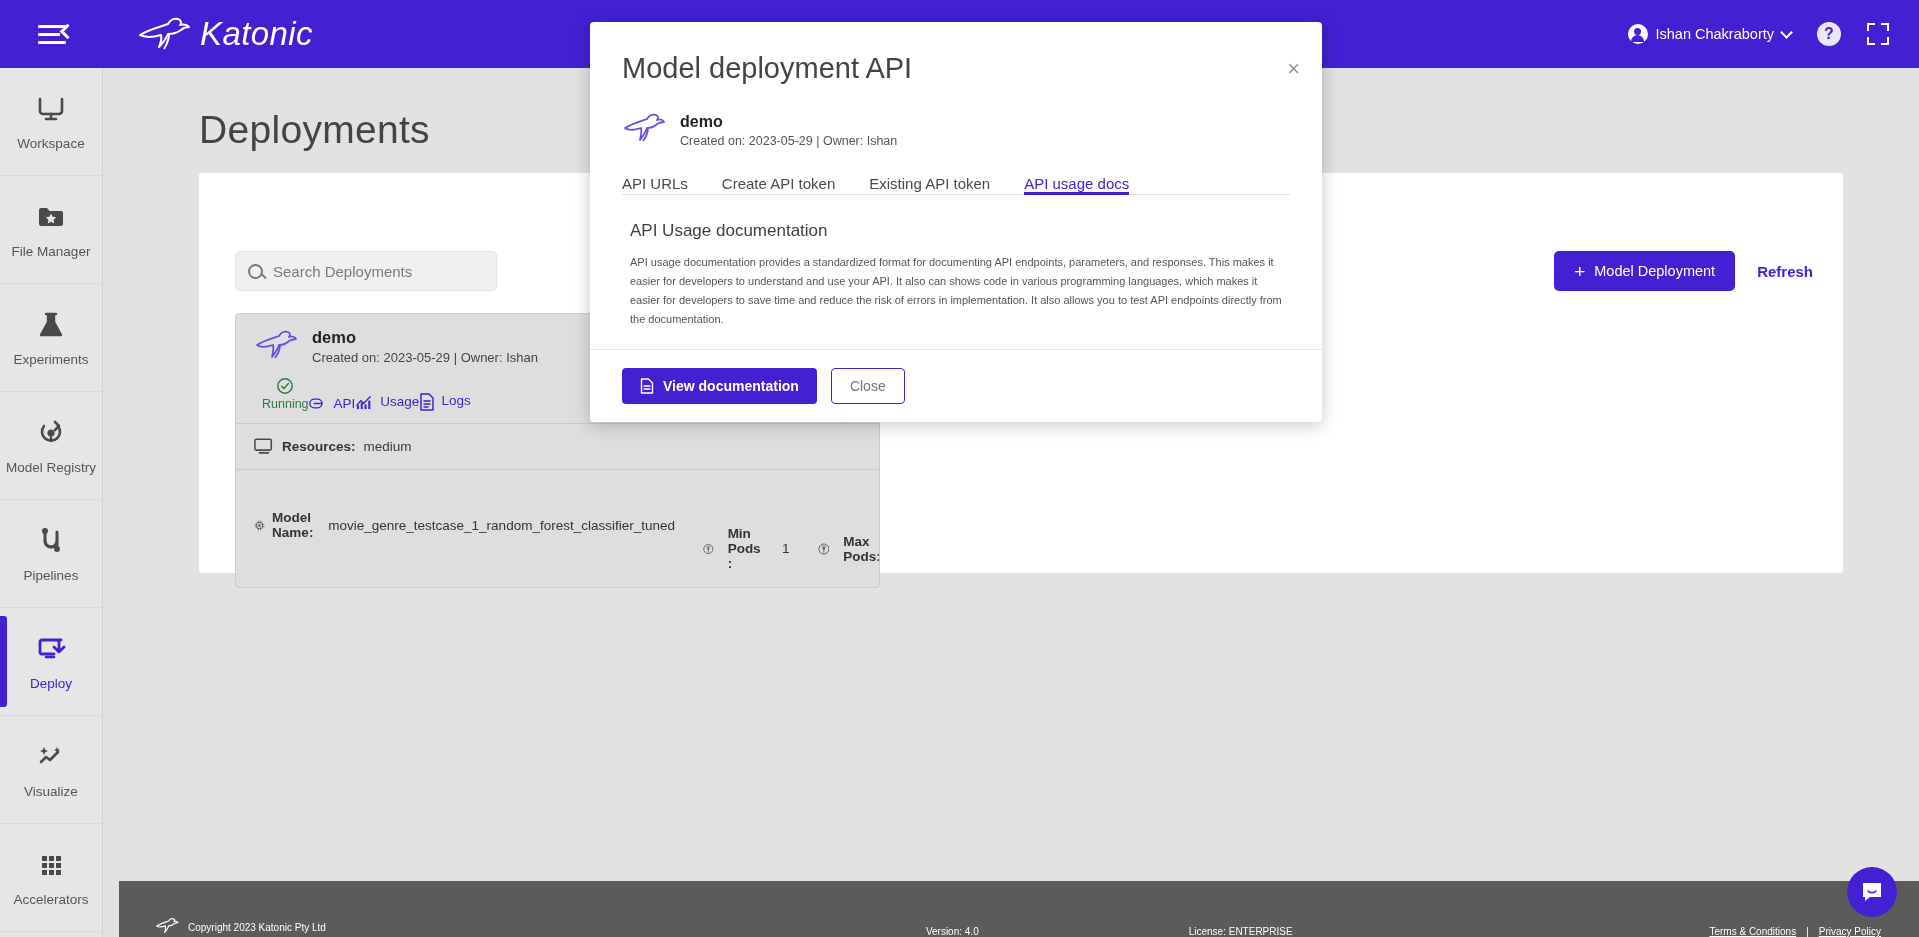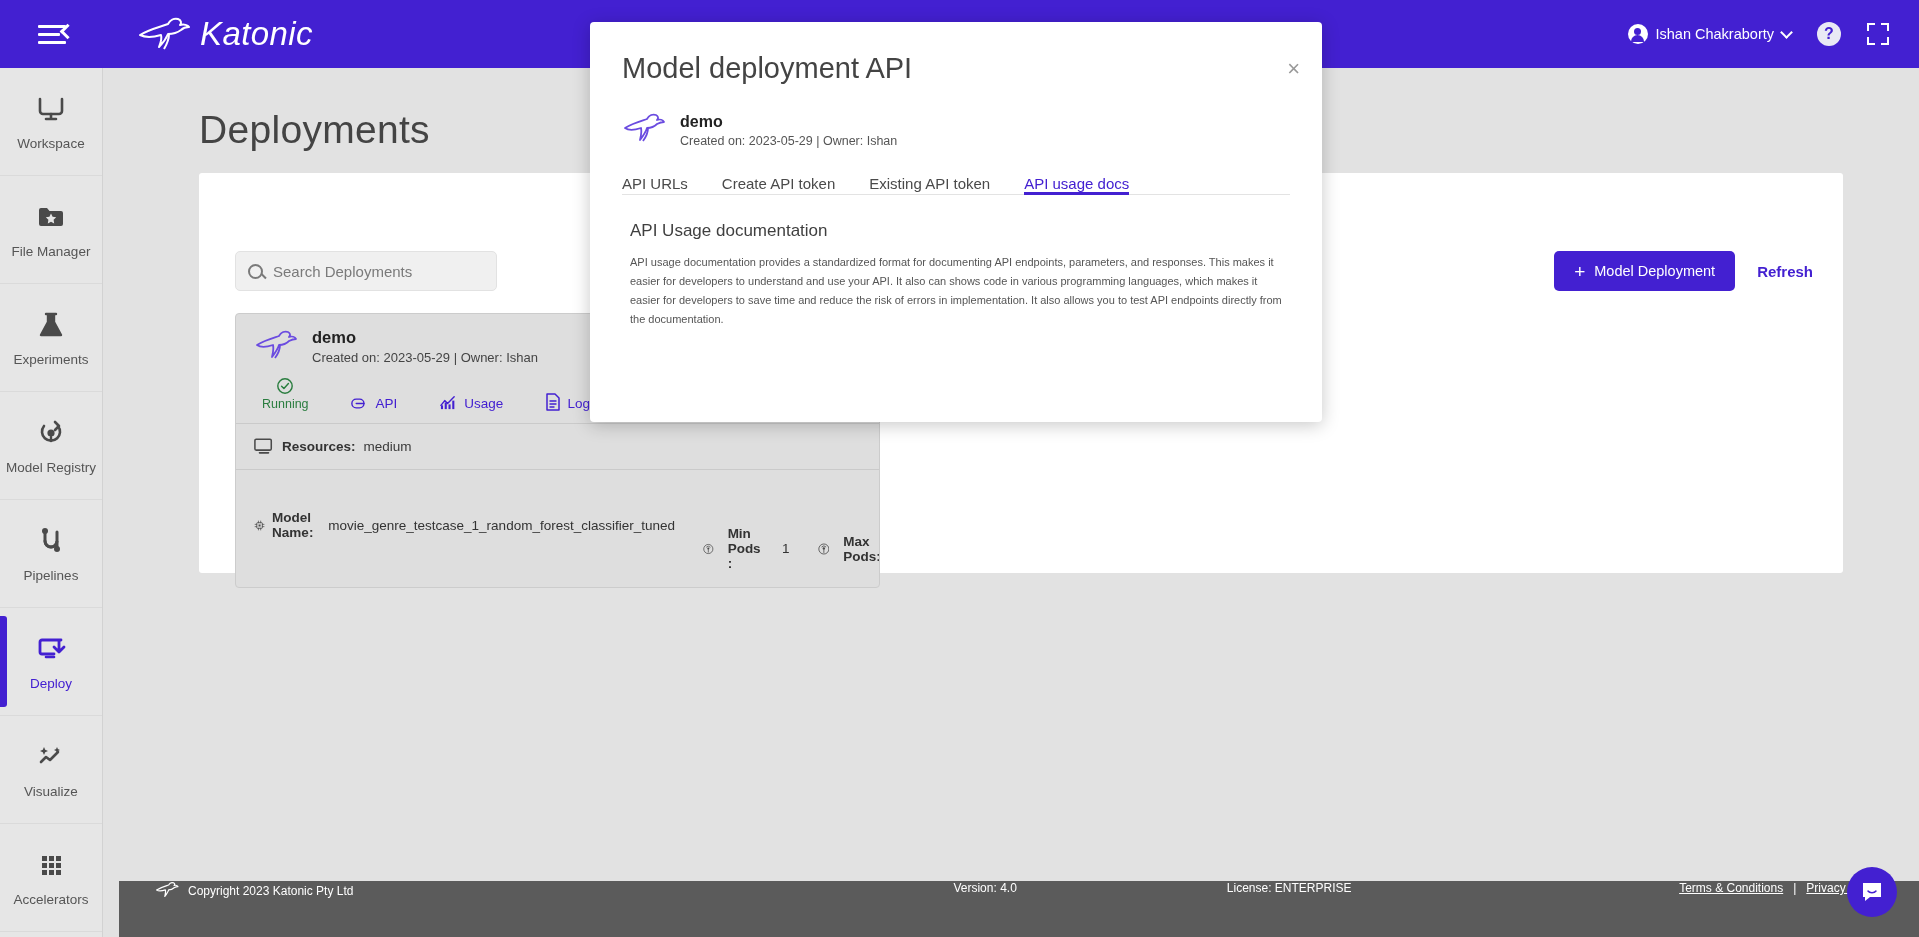--- a/index.html
+++ b/index.html
@@ -105,38 +105,38 @@
   
   .dep-card {
     position: absolute; top: 140px; left: 36px; width: 645px;
     background: #dedede; border: 1px solid #cccccc; border-radius: 4px; overflow: hidden;
   }
   .dc-top { padding: 14px 18px 10px 18px; }
   .dc-head { display: flex; align-items: center; gap: 14px; }
   .dc-kanga { width: 44px; height: 36px; flex: none; }
   .dc-name { font-size: 16.5px; font-weight: bold; color: #222; }
   .dc-meta { font-size: 13px; color: #444; margin-top: 3px; }
-  .dc-actions { display: flex; align-items: flex-end; gap: 42px; margin: 12px 0 2px 8px; }
+  .dc-actions { display: flex; align-items: flex-end; margin: 12px 0 2px 8px; }
   .dc-status { display: flex; flex-direction: column; align-items: center; gap: 2px; }
   .dc-status .st-label { font-size: 12.5px; color: #2a7d3f; }
-  .dc-act { display: flex; align-items: flex-end; gap: 6px; color: #4320d1; font-size: 13.5px; cursor: pointer; }
+  .dc-act { display: flex; align-items: flex-start; gap: 6px; color: #4320d1; font-size: 13.5px; cursor: pointer; }
   .dc-div { height: 1px; background: #cacaca; }
   .dc-row { display: flex; align-items: center; gap: 8px; padding: 14px 18px; font-size: 13.5px; color: #333; }
   .dc-row .lbl { font-weight: bold; }
   .dc-row .val { color: #3a3a3a; }
   .dc-row2 { display: flex; align-items: center; gap: 28px; padding: 10px 18px 16px 18px; font-size: 13.5px; color: #333; }
   .mname-wrap { display: flex; align-items: center; gap: 7px; }
   .mname-lbl { font-weight: bold; line-height: 1.05; }
   .pods { display: flex; align-items: center; gap: 14px; margin-top: 46px; }
   .pods b { font-weight: bold; }
 
   
   .footer {
     position: absolute; bottom: 0; left: 119px; width: 1800px; height: 56px;
-    background: #5b5b5b; display: flex; align-items: flex-start; color: #fff; font-size: 12px;
+    background: #5b5b5b; display: flex; align-items: flex-end; color: #fff; font-size: 10px;
   }
   .f-copy { display: flex; align-items: center; gap: 9px; margin-left: 36px; }
   .f-ver { margin-left: 600px; }
   .f-lic { margin-left: 210px; }
   .f-links { margin-left: auto; margin-right: 38px; display: flex; gap: 10px; }
   .f-links a { color: #fff; text-decoration: underline; cursor: pointer; }
 
   
   .modal {
     position: absolute; top: 22px; left: 590px; width: 732px; height: 400px;
@@ -426,20 +426,30 @@
     <div class="m-tabs">
       <div class="m-tab">API URLs</div>
       <div class="m-tab">Create API token</div>
       <div class="m-tab">Existing API token</div>
       <div class="m-tab active">API usage docs</div>
     </div>
     <div class="m-body">
       <div class="m-h2">API Usage documentation</div>
       <p class="m-p">API usage documentation provides a standardized format for documenting API endpoints, parameters, and responses. This makes it easier for developers to understand and use your API. It also can shows code in various programming languages, which makes it easier for developers to save time and reduce the risk of errors in implementation. It also allows you to test API endpoints directly from the documentation.</p>
     </div>
+    <div class="m-foot">
+      <button class="btn-doc">
+        <svg width="14" height="16" viewBox="0 0 14 16">
+          <path d="M1.5 1h7l4 4v10h-11z" fill="none" stroke="#fff" stroke-width="1.4" stroke-linejoin="round"></path>
+          <path d="M4 8h6M4 11h6" stroke="#fff" stroke-width="1.3" stroke-linecap="round"></path>
+        </svg>
+        <span>View documentation</span>
+      </button>
+      <button class="btn-close-out">Close</button>
+    </div>
   </div>
 
   <div class="footer">
     <div class="f-copy">
       <svg width="24" height="20" viewBox="0 0 44 36">
         <path d="M3 16 C11 11, 19 9, 25 7 C27 3, 31 2, 34 3 C36 4, 37 6, 35 8 C38 7, 41 8, 42 10 C39 10, 37 11, 35 12 C32 15, 28 16, 25 16 C24 20, 21 24, 18 28 C19 23, 20 20, 19 16 C13 18, 7 19, 3 16 Z" fill="none" stroke="#fff" stroke-width="2.2" stroke-linejoin="round"></path>
       </svg>
       <span>Copyright 2023 Katonic Pty Ltd</span>
     </div>
     <div class="f-ver">Version: 4.0</div>

